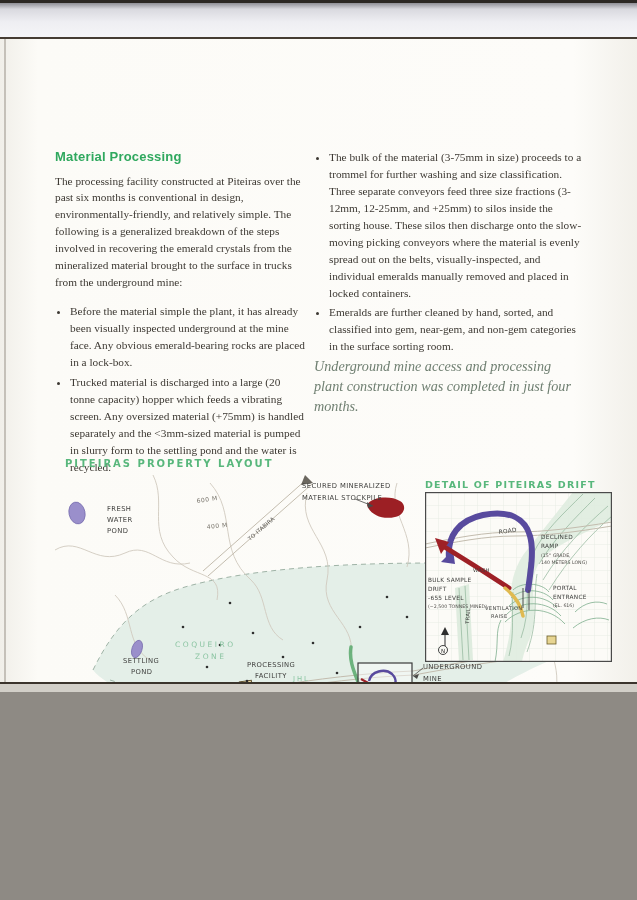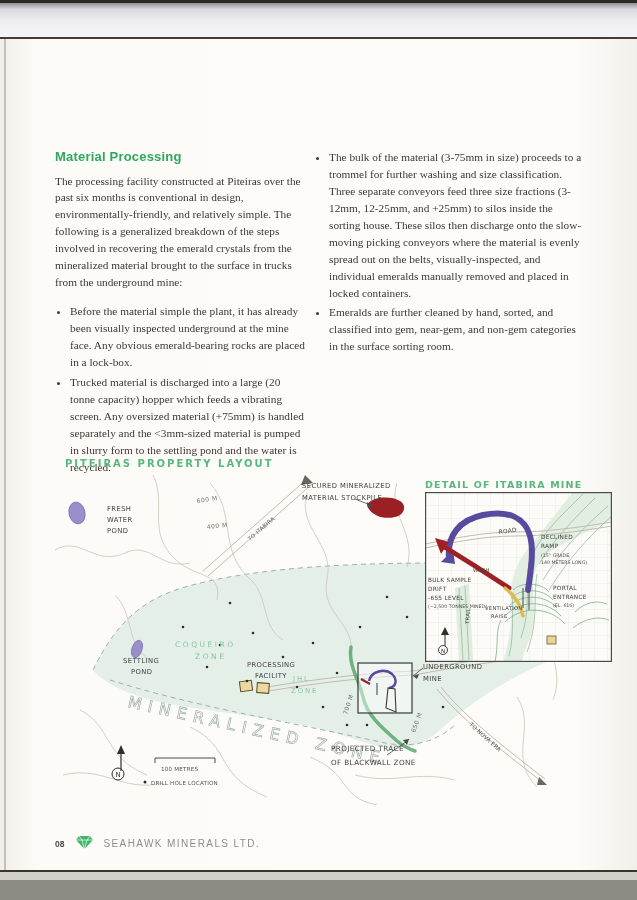--- a/index.html
+++ b/index.html
@@ -1,16 +1,16 @@
 <!DOCTYPE html>
 <html><head>
 <meta charset="utf-8">
 <style>
   html,body{margin:0;padding:0;background:#8e8a84;}
-  #scan{position:relative;width:637px;height:880px;margin:0 auto;overflow:hidden;
+  #scan{position:relative;width:637px;height:692px;margin:0 auto;overflow:hidden;
         background:#fbfaf6;font-family:"Liberation Serif",serif;}
   
   #top-band{position:absolute;left:0;top:0;width:637px;height:34px;
     background:linear-gradient(180deg,#8f8f96 0,#d9d9df 18%,#eeeef2 55%,#f5f5f8 100%);
     border-top:3px solid #2c2824;border-bottom:2px solid #453c33;}
   #page-body{position:absolute;left:0;top:39px;right:0;bottom:8px;
     background:linear-gradient(90deg,#f1efe9 0,#fcfbf7 6%,#fdfcf9 90%,#f2f0ea 100%);}
   #left-edge{position:absolute;left:4px;top:39px;bottom:8px;width:2px;background:rgba(92,82,70,.30);}
   #bottom-band{position:absolute;left:0;bottom:0;width:637px;height:8px;background:#d2cfc8;
     border-top:2px solid #3b342c;}
@@ -62,20 +62,21 @@
     </ul>
   </div>
 
   <div class="col" id="col-right">
     <ul class="bul">
       <li>The bulk of the material (3-75mm in size) proceeds to a trommel for further washing and size classification. Three separate conveyors feed three size fractions (3-12mm, 12-25mm, and +25mm) to silos inside the sorting house. These silos then discharge onto the slow-moving picking conveyors where the material is evenly spread out on the belts, visually-inspected, and individual emeralds manually removed and placed in locked containers.</li>
       <li>Emeralds are further cleaned by hand, sorted, and classified into gem, near-gem, and non-gem categories in the surface sorting room.</li>
     </ul>
   </div>
 
+  <div id="quote">Underground mine access and processing plant construction was completed in just four months.</div>
 
   <div class="hand-title" id="prop-title">PITEIRAS PROPERTY LAYOUT</div>
 
   <svg id="prop-map" width="520" height="330" viewBox="0 0 520 330">
 
     <path fill="#e4efe8" d="M38,195 C60,150 85,125 130,112 C200,92 300,88 380,88 C430,88 480,95 520,104 L520,175 C470,195 430,215 385,255 C350,287 320,270 280,258 C230,243 160,238 110,228 C80,222 50,210 38,195 Z"></path>
     <path fill="none" stroke="#9fb3a6" stroke-width="1" stroke-dasharray="5,4" d="M38,195 C60,150 85,125 130,112 C200,92 300,88 380,88"></path>
     <path fill="none" stroke="#9fb3a6" stroke-width="1" stroke-dasharray="5,4" d="M55,205 C140,232 240,248 330,268 C355,273 380,268 400,250"></path>
 
     <g fill="none" stroke="#d0cabe" stroke-width="0.9">
@@ -200,21 +201,21 @@
     <text class="mlab-sm" x="96" y="310">DRILL HOLE LOCATION</text>
 
     <g>
       <path d="M66,296 L66,276" stroke="#2e2e2e" stroke-width="1.2" fill="none"></path>
       <polygon points="62,279 66,270 70,279" fill="#2e2e2e"></polygon>
       <circle cx="63" cy="299" r="6" stroke="#2e2e2e" stroke-width="1" fill="none"></circle>
       <text x="63" y="302" text-anchor="middle" font-size="7" fill="#2e2e2e">N</text>
     </g>
   </svg>
 
-  <div class="hand-title" id="inset-title">DETAIL OF ITABIRA MINE</div>
+  <div class="hand-title" id="inset-title">DETAIL OF PITEIRAS DRIFT</div>
 
   <svg id="inset-map" width="187" height="170" viewBox="0 0 187 170">
     <defs>
       <pattern id="grid" width="13" height="13" patternUnits="userSpaceOnUse">
         <path d="M13,0 L0,0 0,13" fill="none" stroke="#e3e8e1" stroke-width="0.8"></path>
       </pattern>
     </defs>
     <rect x="0" y="0" width="187" height="170" fill="url(#grid)"></rect>
 
     <path fill="#dfecdf" opacity="0.9" d="M148,0 L187,0 L187,28 C160,40 135,52 122,62 C112,70 108,82 108,95 C108,112 112,130 104,148 C100,158 98,164 97,170 L78,170 C84,150 88,128 86,108 C85,92 90,72 102,58 C115,42 132,20 148,0 Z"></path>

